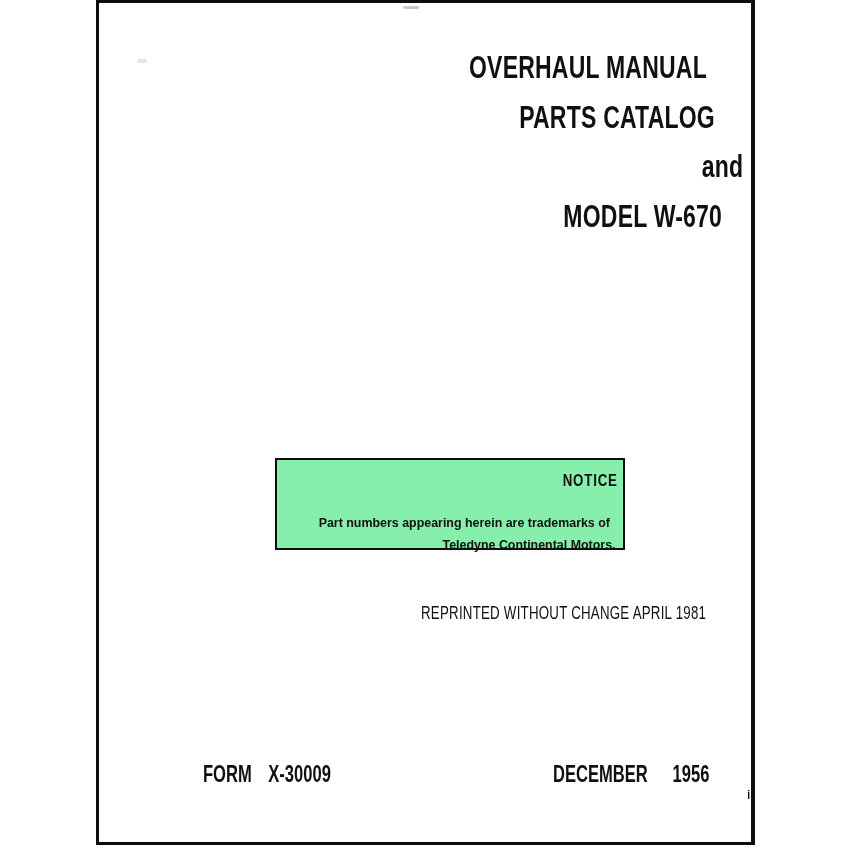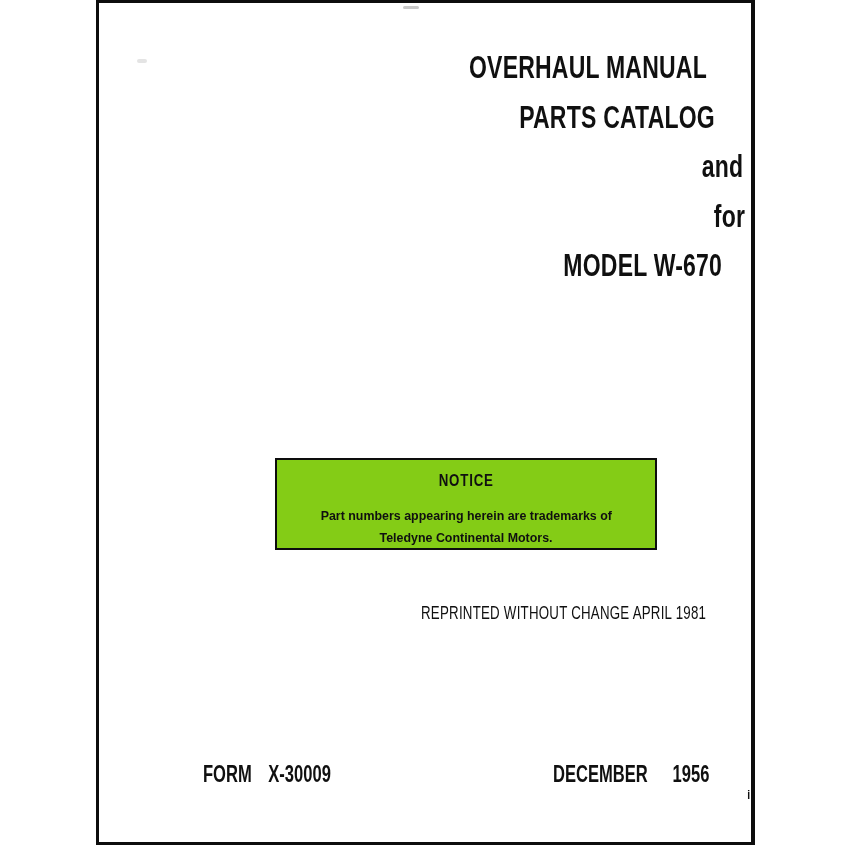--- a/index.html
+++ b/index.html
@@ -45,41 +45,41 @@
   .tline {
     display: inline-block;
     transform: scaleX(0.73);
     transform-origin: 50% 50%;
     white-space: pre;
   }
   .notice-box {
     position: absolute;
     left: 176px;
     top: 455px;
-    width: 382px;
+    width: 350px;
     height: 92px;
     box-sizing: border-box;
     border: 2px solid #0d0d0d;
-    text-align: center;
-    background: #84cc16;
+    text-align: right;
+    background: #86efac;
   }
   .notice-heading {
     margin-top: 12px;
     font-size: 16px;
     font-weight: bold;
   }
   .notice-heading .tsq {
     display: inline-block;
     transform: scaleX(0.83);
     transform-origin: 50% 50%;
     letter-spacing: 1px;
     white-space: pre;
   }
   .notice-body {
-    margin-top: 15px;
+    margin-top: 22px;
     font-size: 13.5px;
     font-weight: bold;
     line-height: 22px;
   }
   .notice-body .tsq {
     display: inline-block;
     transform: scaleX(0.92);
     transform-origin: 50% 50%;
     white-space: pre;
   }
@@ -155,21 +155,20 @@
 <div class="canvas">
   <div class="page">
 
     <div class="speck-a"></div>
     <div class="speck-b"></div>
 
     <div class="centered title-block">
       <div><span class="tline">OVERHAUL MANUAL</span></div>
       <div><span class="tline">PARTS CATALOG</span></div>
       <div><span class="tline">and</span></div>
-      <div><span class="tline">for</span></div>
       <div><span class="tline">MODEL W-670</span></div>
     </div>
 
     <div class="notice-box">
       <div class="notice-heading"><span class="tsq">NOTICE</span></div>
       <div class="notice-body">
         <div><span class="tsq">Part numbers appearing herein are trademarks of</span></div>
         <div><span class="tsq">Teledyne Continental Motors.</span></div>
       </div>
     </div>

